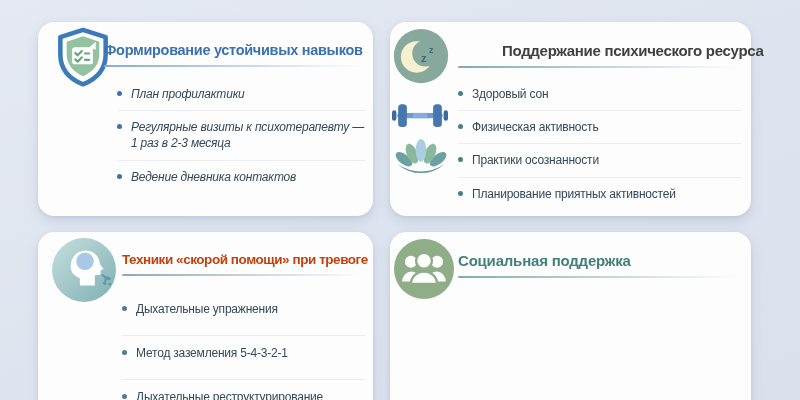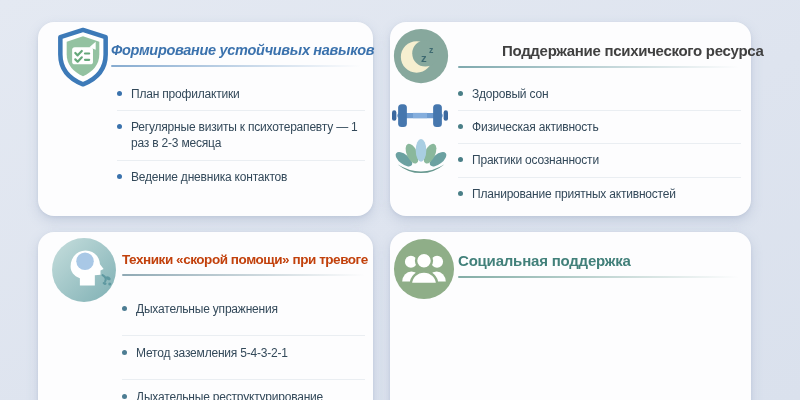--- a/index.html
+++ b/index.html
@@ -25,37 +25,37 @@
   .c3 .card-icon{left:13px;top:5px;width:66px;height:66px;}
   .c4 .card-icon{left:3px;top:6px;width:62px;height:62px;}
   .card-icon svg{display:block;width:100%;height:100%;}
 
   .side-icon{position:absolute;}
   .si-dumbbell{left:2px;top:80px;width:56px;height:27px;}
   .si-lotus{left:5px;top:112px;width:52px;height:44px;}
   .side-icon svg{display:block;width:100%;height:100%;}
 
   .title-wrap{position:absolute;top:20px;}
-  .c1 .title-wrap{left:73px;right:12px;font-style:italic;}
+  .c1 .title-wrap{left:66px;right:12px;}
   .c2 .title-wrap{left:68px;right:12px;}
   .c3 .title-wrap{left:84px;right:8px;}
   .c4 .title-wrap{left:68px;right:12px;}
   .card-title{font-weight:bold;white-space:nowrap;overflow:visible;}
   .c1 .card-title{color:#3b72ad;font-size:14.5px;letter-spacing:-0.3px;}
   .c2 .card-title{color:#404040;font-size:15px;letter-spacing:-0.3px;margin-left:44px;}
   .c3 .card-title{color:#c2410c;font-size:13.5px;letter-spacing:-0.45px;}
   .c4 .card-title{color:#42807a;font-size:15px;letter-spacing:-0.2px;}
   .title-rule{height:2px;margin-top:7px;border-radius:1px;}
   .c1 .title-rule{background:linear-gradient(to right,#86abd0,rgba(134,171,208,0));}
   .c2 .title-rule{background:linear-gradient(to right,#7fa9ae,rgba(127,169,174,0));}
   .c3 .title-rule{background:linear-gradient(to right,#8fa9b4,rgba(143,169,180,0));}
   .c4 .title-rule{background:linear-gradient(to right,#83ada6,rgba(131,173,166,0));}
 
   ul.items{position:absolute;margin:0;padding:0;list-style:none;}
-  .c1 .items{left:79px;top:56px;right:8px;}
+  .c1 .items{left:79px;top:56px;right:8px;font-style:italic;}
   .c2 .items{left:68px;top:56px;right:10px;}
   .c3 .items{left:84px;top:60px;right:8px;}
   .c4 .items{left:68px;top:60px;right:10px;}
   .items li{
     position:relative;padding:8px 0 8px 14px;
     font-size:12px;letter-spacing:-0.2px;line-height:1.35;color:#33495a;
     border-bottom:1px solid rgba(150,170,190,.18);
   }
   .c3 .items li,.c4 .items li{padding-top:9px;padding-bottom:18px;}
   .items li:last-child{border-bottom:none;}

